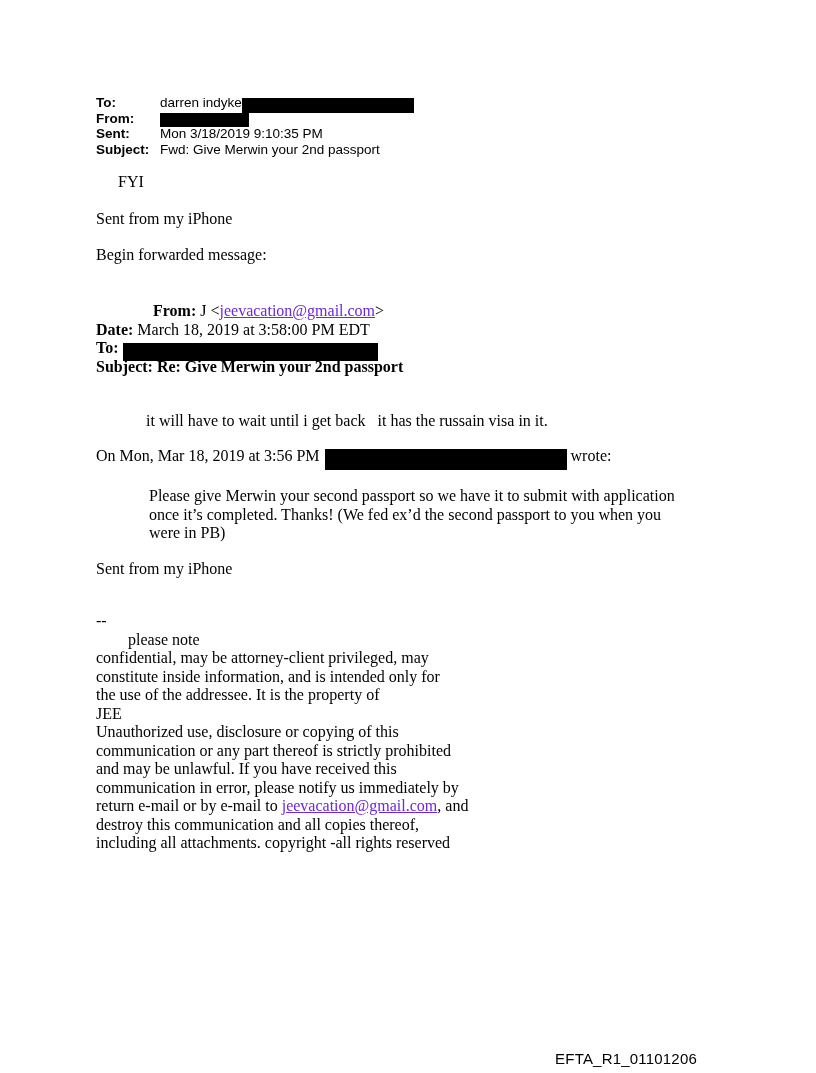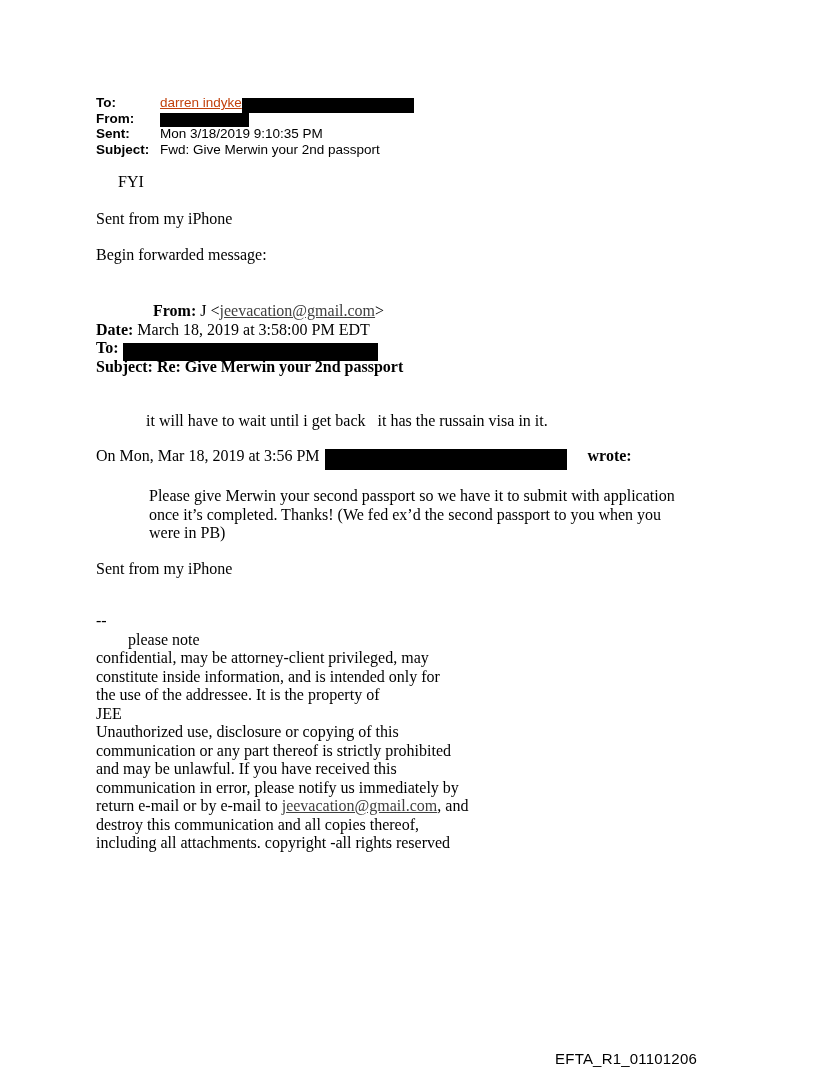--- a/index.html
+++ b/index.html
@@ -46,34 +46,33 @@
     background: #000000;
     vertical-align: bottom;
   }
   .r-to-top    { width: 172px; height: 15px; margin-bottom: -2px; }
   .r-from-top  { width: 89px;  height: 14px; margin-bottom: -1px; }
   .r-fwd-to    { width: 255px; height: 18px; margin-bottom: -3px; margin-left: 4px; }
   .r-quote     { width: 242px; height: 21px; margin-bottom: -4px; margin-left: 5px; }
 
   
   a.maillink {
-    color: #404040;
+    color: #6d28d9;
     text-decoration: underline;
     cursor: pointer;
   }
   a.darklink {
-    color: #c2410c;
-    text-decoration: underline;
+    color: #000000;
     cursor: pointer;
   }
 
   .b { font-weight: bold; }
   .indent-note { padding-left: 32px; }
   .fwd-from-line { margin-left: 57px; }
-  .wrote { margin-left: 21px; font-weight: bold; }
+  .wrote { margin-left: 4px; }
 
   
   .bates {
     right: 19px;
     top: 1050px;
     font-family: Liberation Sans, sans-serif;
     font-size: 15px;
     letter-spacing: 0.2px;
   }
 </style>

